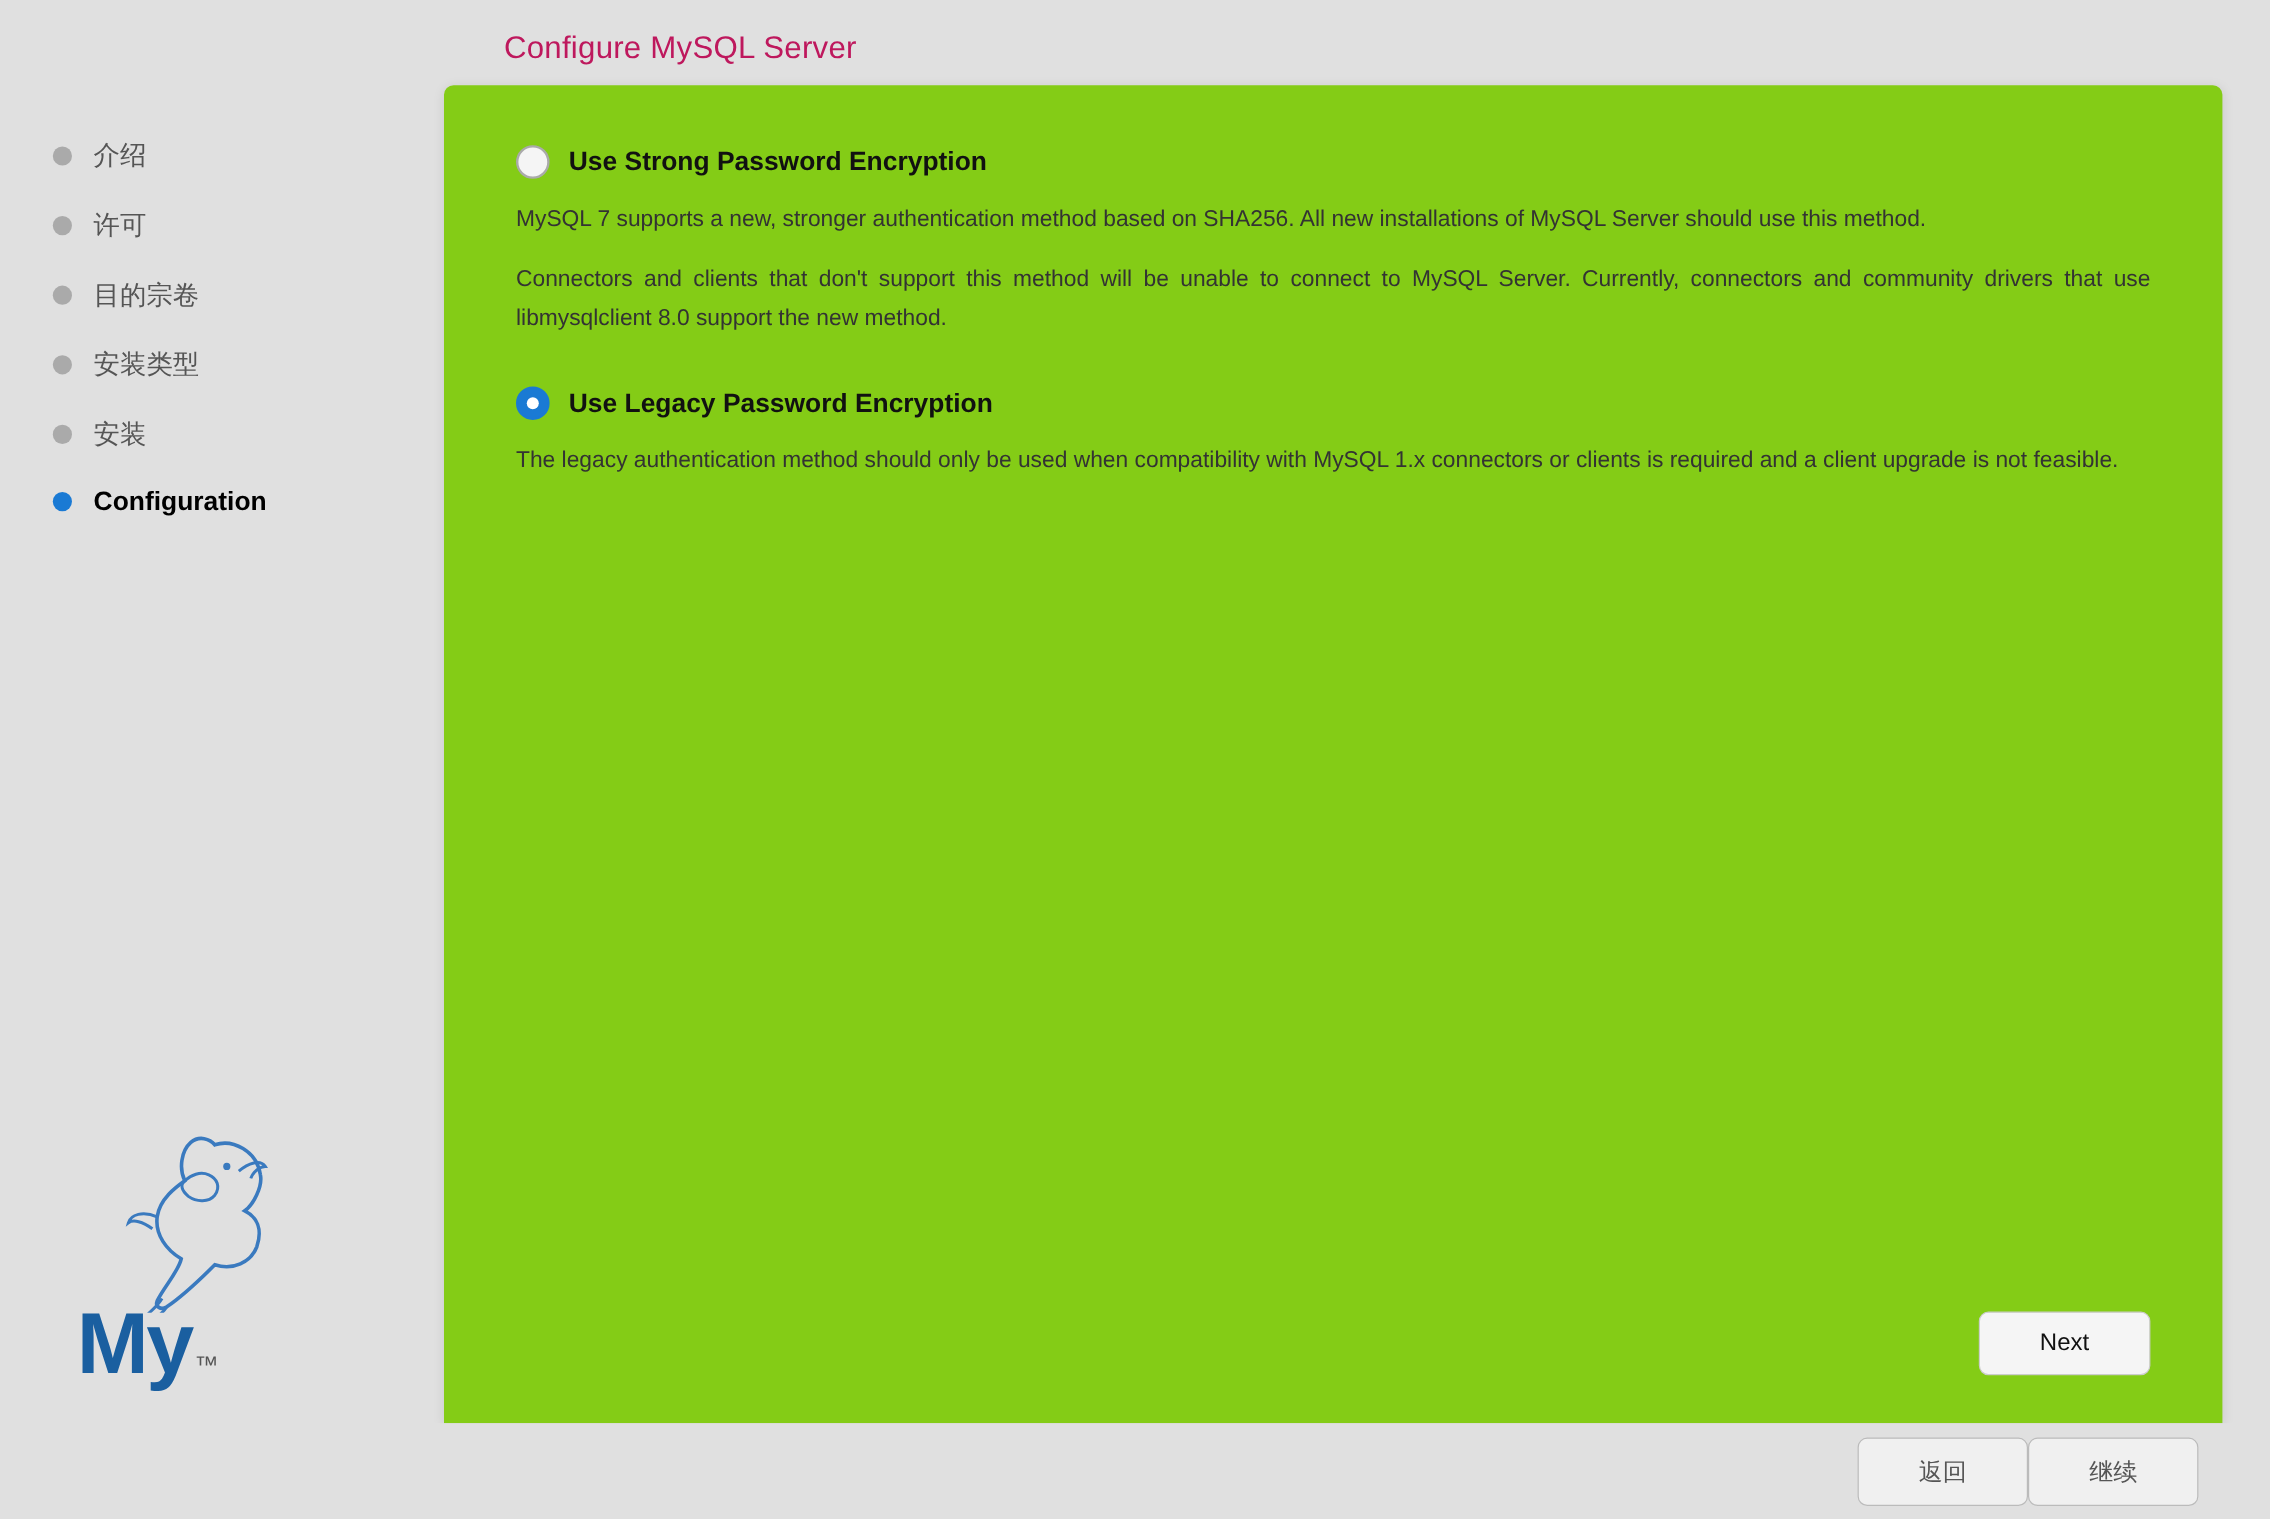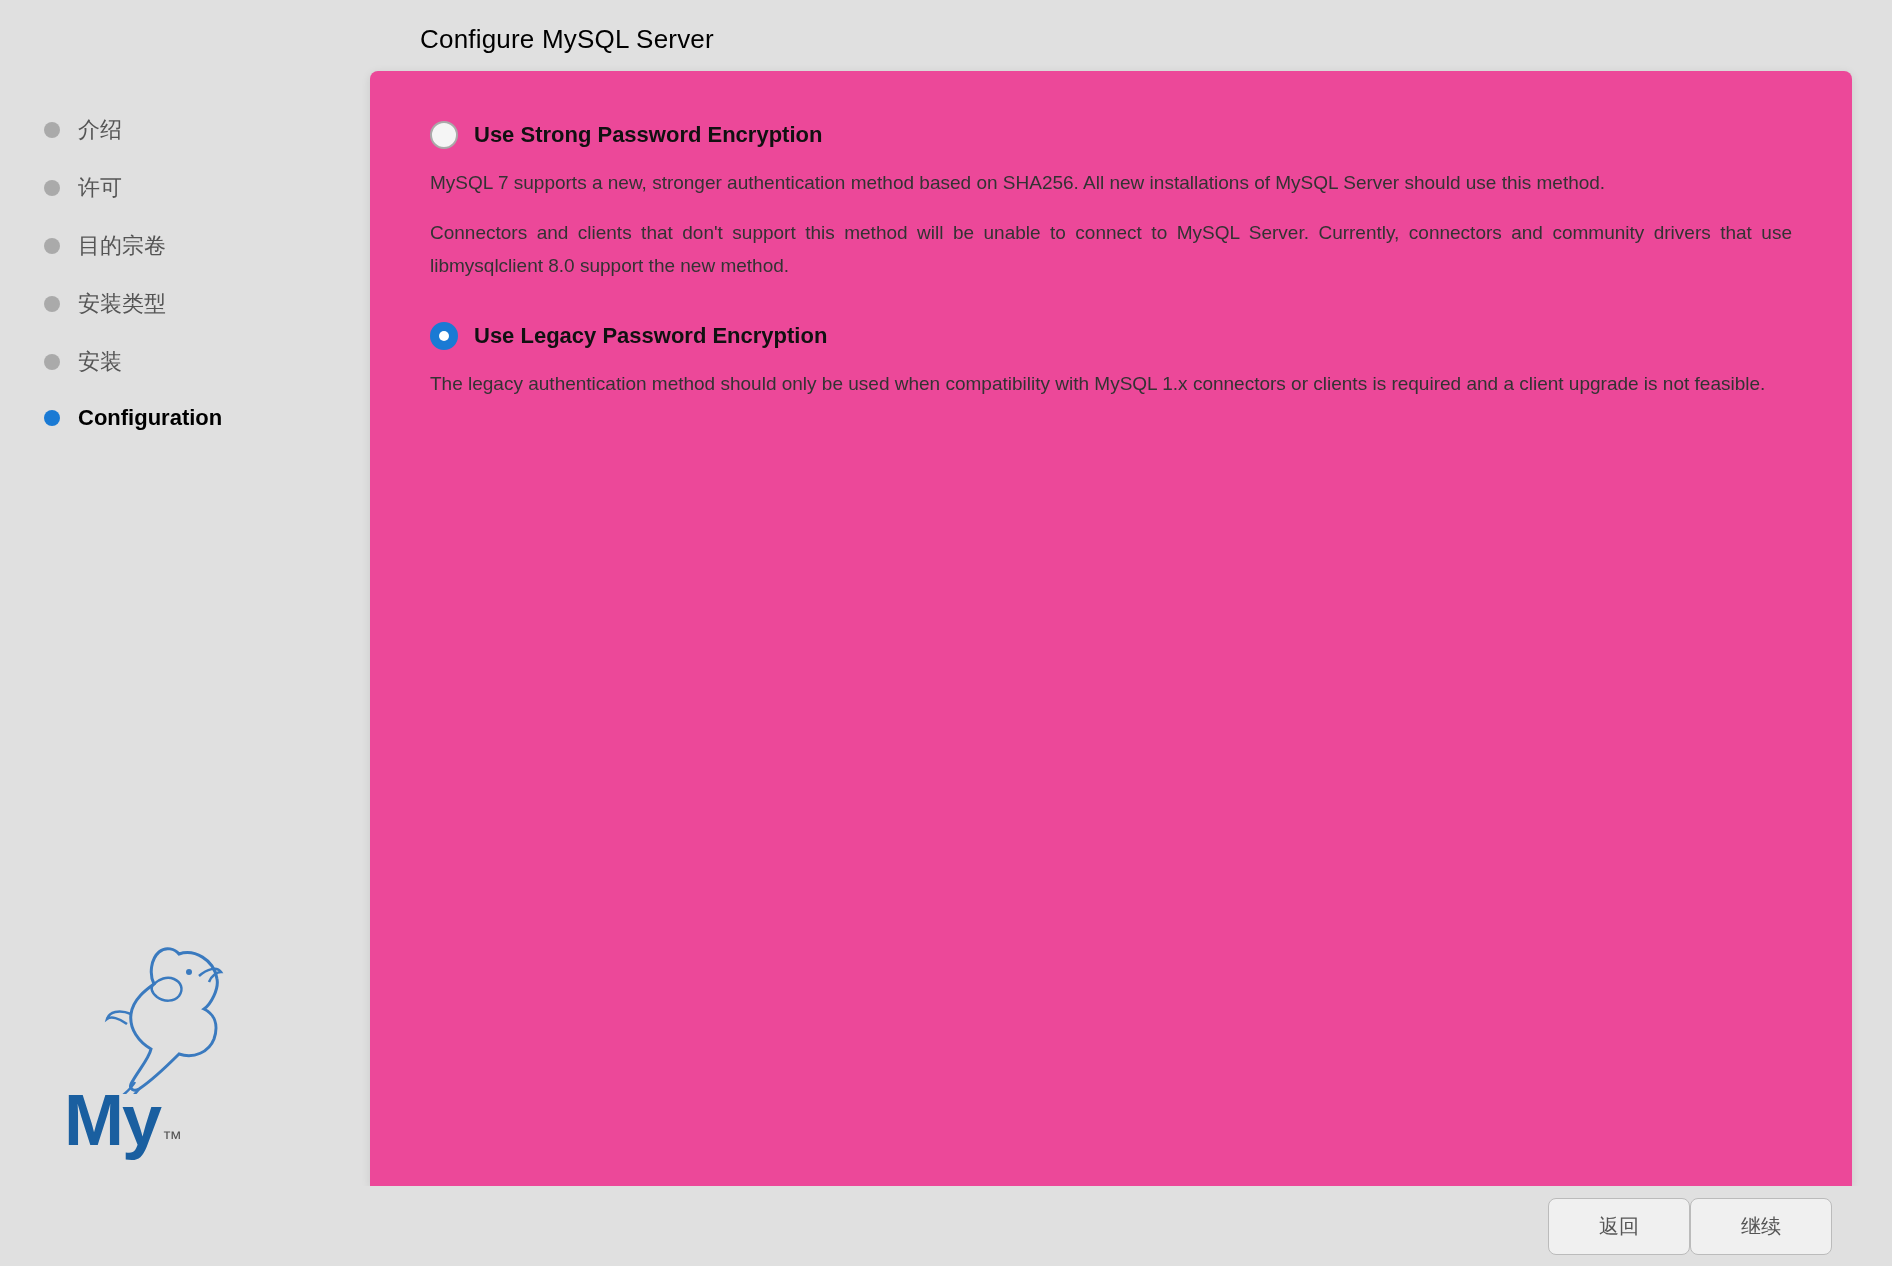--- a/index.html
+++ b/index.html
@@ -11,21 +11,21 @@
       font-family: -apple-system, BlinkMacSystemFont, "PingFang SC", "Helvetica Neue", Arial, sans-serif;
       display: flex;
       flex-direction: column;
       overflow: hidden;
     }
 
     .title-bar {
       padding: 24px 0 16px 420px;
       font-size: 26px;
       font-weight: 500;
-      color: #000000;
+      color: #be185d;
       letter-spacing: 0.2px;
     }
 
     .main-layout {
       display: flex;
       flex: 1;
       padding: 0 0 0 0;
       min-height: 0;
     }
 
@@ -105,21 +105,21 @@
     .mysql-tm {
       font-size: 20px;
       color: #555;
       vertical-align: super;
       font-weight: 400;
       margin-left: 2px;
     }
 
     .content-panel {
       flex: 1;
-      background: #ec4899;
+      background: #84cc16;
       border-radius: 8px 8px 0 0;
       margin-right: 40px;
       padding: 50px 60px 40px 60px;
       display: flex;
       flex-direction: column;
       overflow-y: auto;
       box-shadow: 0 2px 10px rgba(0,0,0,0.1);
     }
 
     .option-block {
@@ -290,19 +290,22 @@
         <div class="radio-circle selected">
           <div class="radio-inner"></div>
         </div>
         <span class="option-title">Use Legacy Password Encryption</span>
       </div>
       <div class="option-description">
         <p>The legacy authentication method should only be used when compatibility with MySQL 1.x connectors or clients is required and a client upgrade is not feasible.</p>
       </div>
     </div>
 
+    <div class="next-btn-container">
+      <button class="next-btn">Next</button>
+    </div>
   </div>
 </div>
 
 <div class="bottom-bar">
   <button class="bottom-btn">返回</button>
   <button class="bottom-btn">继续</button>
 </div>
 
 </body></html>

